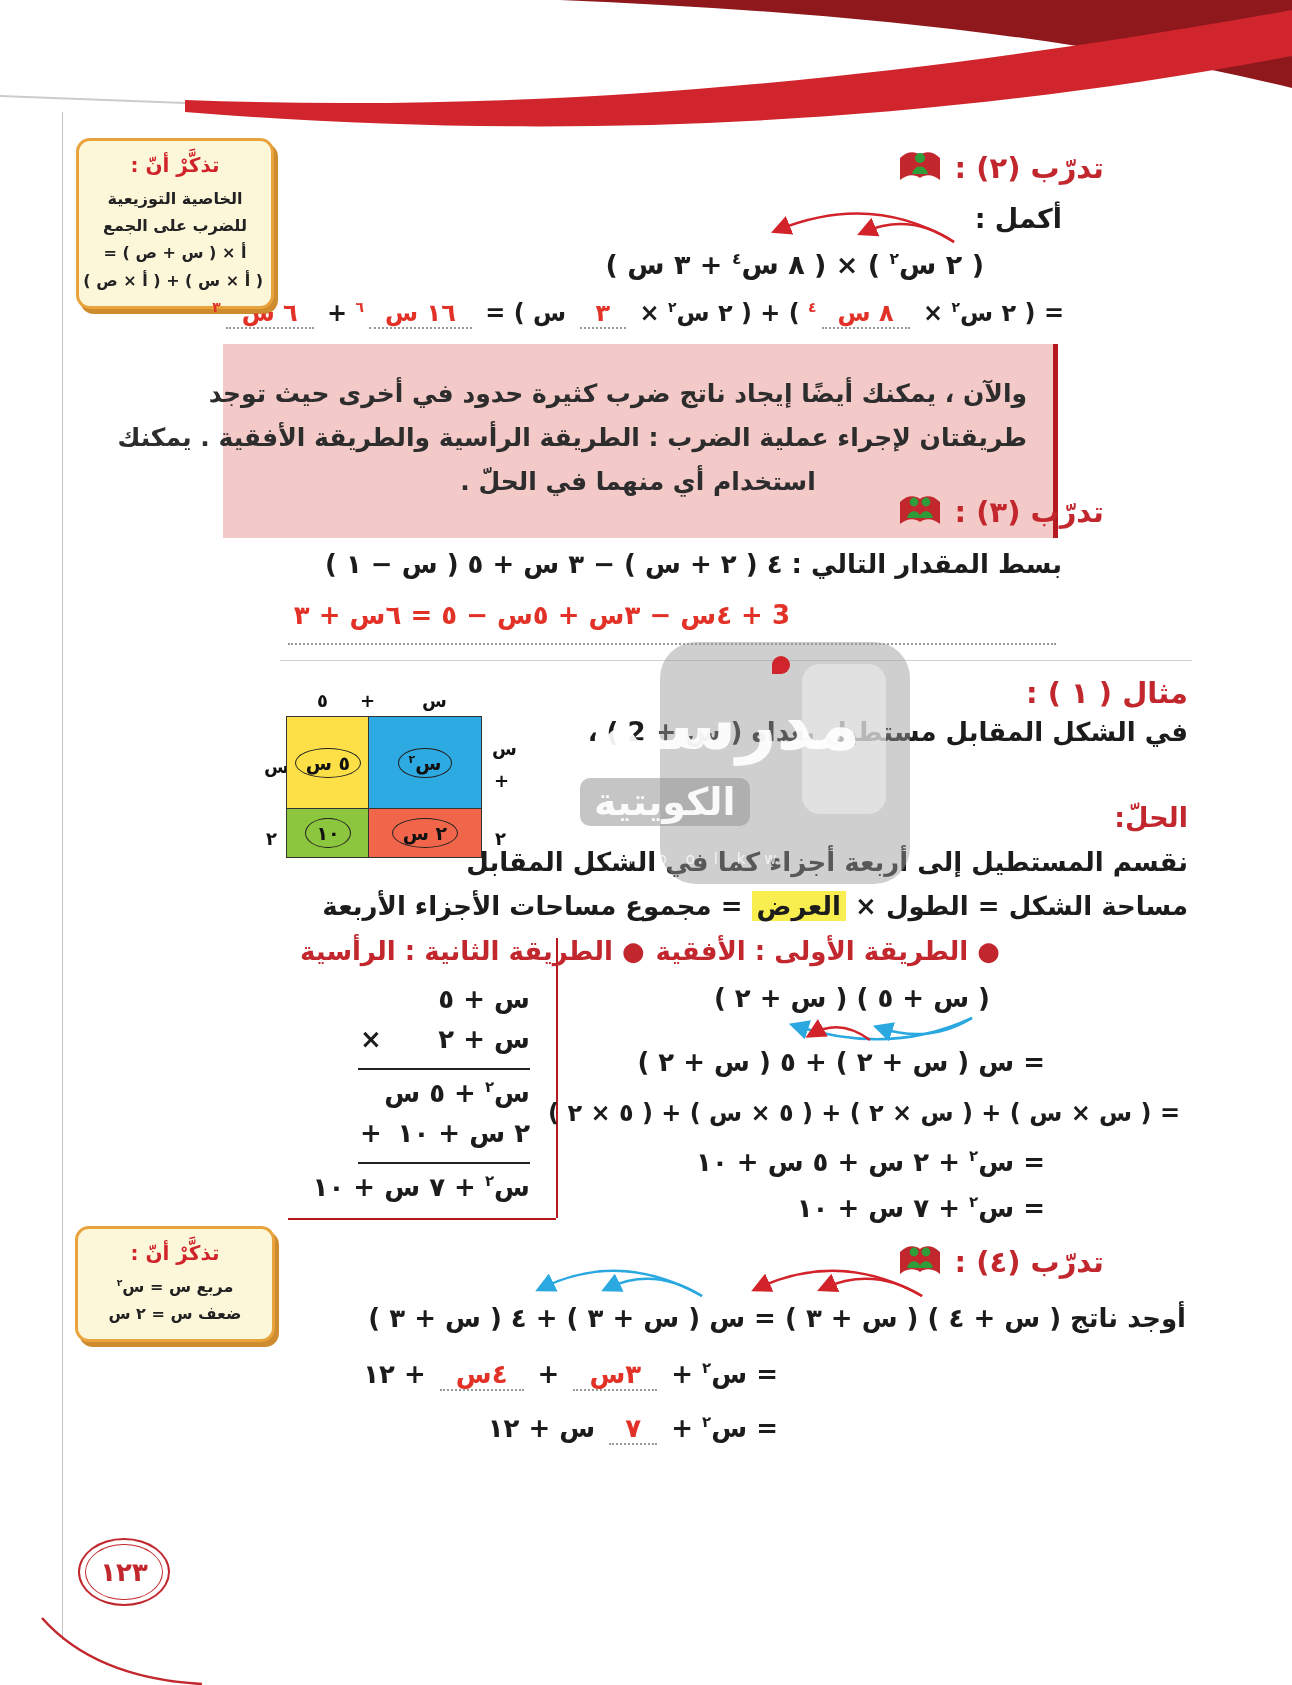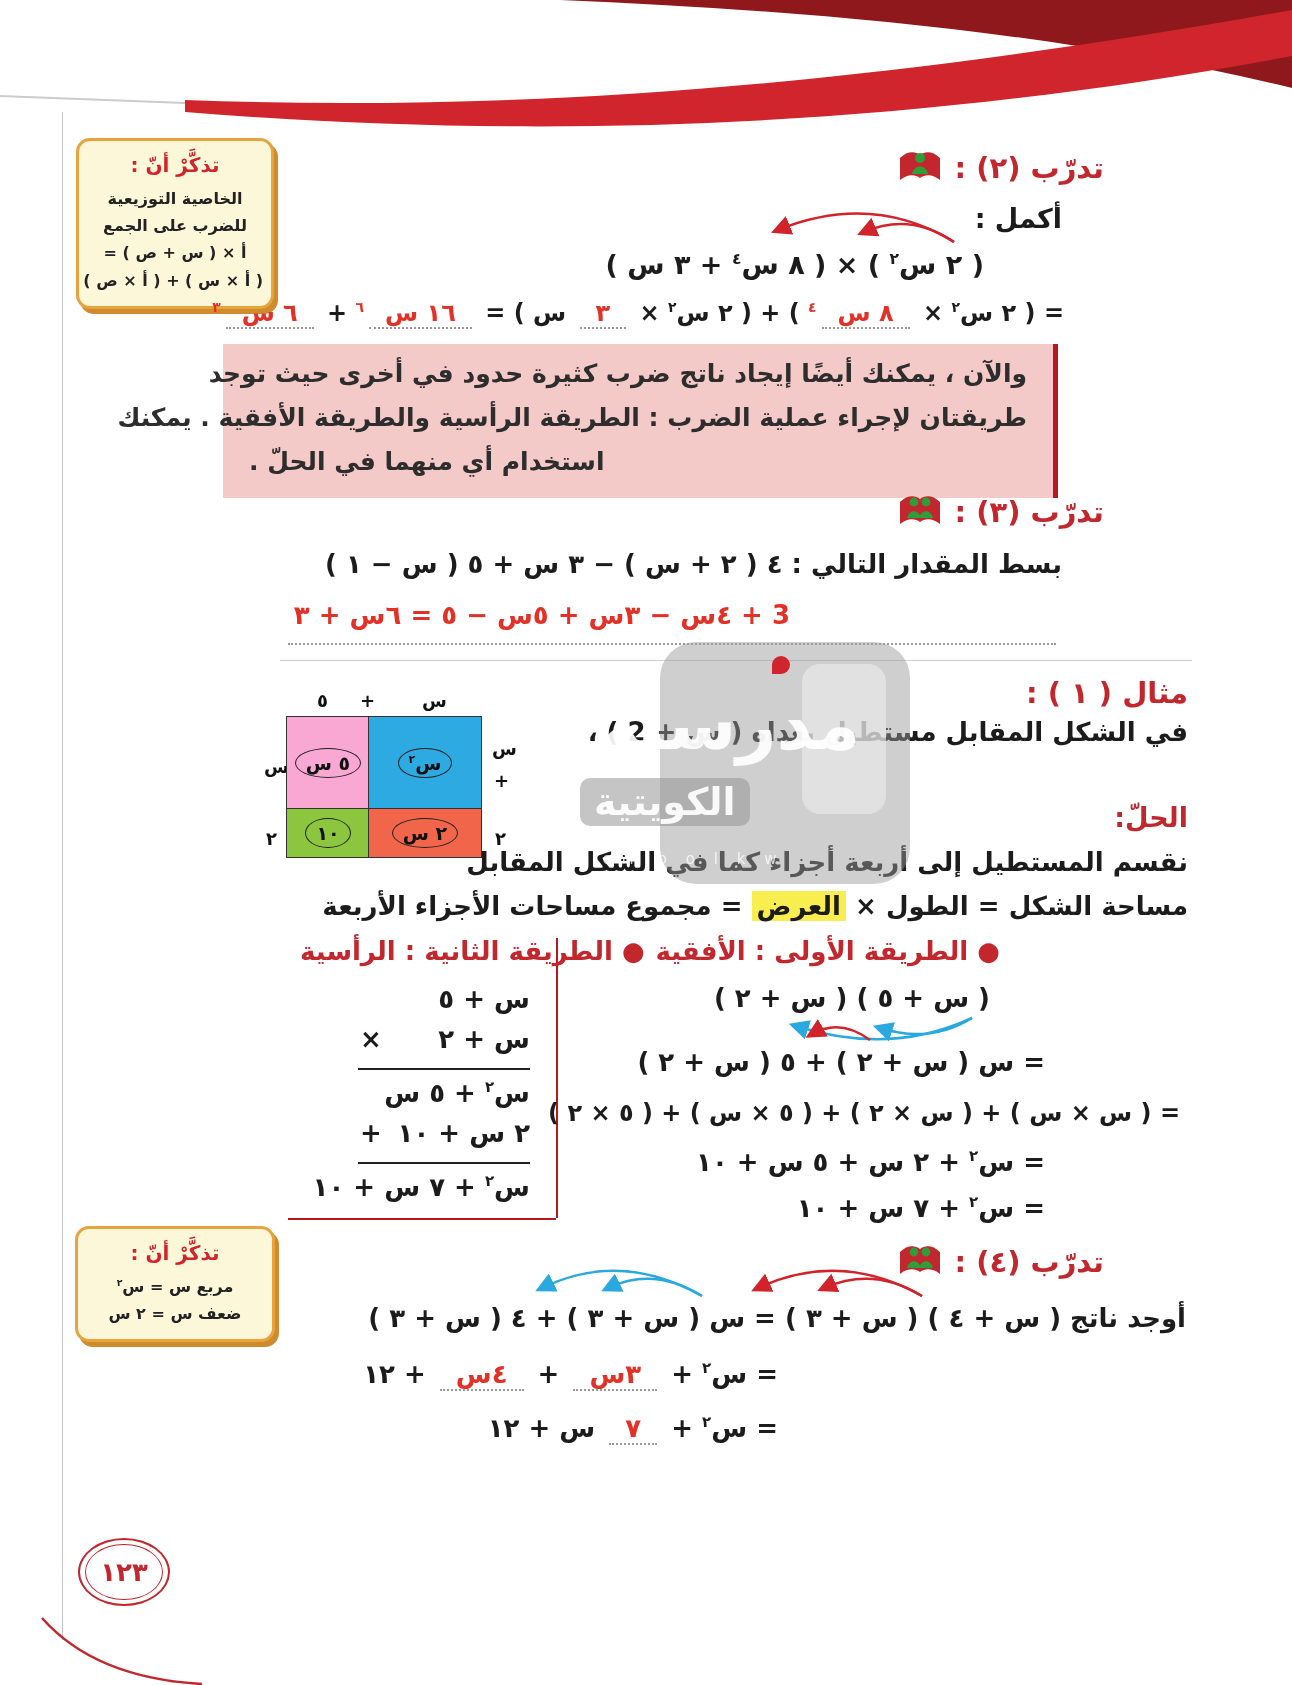--- a/index.html
+++ b/index.html
@@ -10,21 +10,21 @@
   .red-title{color:#c1272d;font-weight:bold;font-size:29px;white-space:nowrap;}
   .seg-sup{font-size:0.58em;vertical-align:super;}
   .seg-fill{color:#e23227;border-bottom:2px dotted #999;padding:0 16px;margin:0 5px;}
   .seg-fillsup{color:#e23227;font-size:0.58em;vertical-align:super;}
   .seg-hl{background:#f9ee4f;padding:0 5px;}
   .red-hand{color:#e23227;font-weight:bold;font-size:26px;white-space:nowrap;}
   .ex-title-row{display:flex;align-items:center;gap:12px;}
   .reminder{background:#fdf7da;border:3px solid #e8a33c;border-radius:14px;box-shadow:4px 5px 0 #cf8c2e;padding:12px 8px;text-align:center;}
   .reminder .r-title{color:#d0242b;font-weight:bold;font-size:20px;margin-bottom:8px;}
   .reminder .r-line{font-size:16px;font-weight:bold;color:#222;line-height:1.7;white-space:nowrap;}
-  .pink-box{background:#f4cac8;border-left:none;border-right:5px solid #b3191f;padding:8px 26px;text-align:left;}
+  .pink-box{background:#f4cac8;border-left:none;border-right:5px solid #b3191f;padding:28px 26px;text-align:center;}
   .pink-box .line{font-size:25px;font-weight:bold;color:#2d2d2d;line-height:1.75;white-space:nowrap;}
   .dotted-rule{border-bottom:2px dotted #9a9a9a;height:2px;}
   .gray-rule{border-top:1.5px solid #cfcfcf;height:1px;}
   .v-red-rule{background:#b3191f;width:2px;}
   .h-red-rule{background:#b3191f;height:2px;}
   .diagram{direction:ltr;}
   .diagram .cell{position:absolute;border:1.5px solid #333;display:flex;align-items:center;justify-content:center;}
   .circle-val{direction:rtl;unicode-bidi:isolate;border:1.5px solid #222;border-radius:50%;padding:3px 10px;font-weight:bold;font-size:19px;color:#111;white-space:nowrap;}
   .dlabel{position:absolute;font-weight:bold;font-size:18px;color:#111;direction:rtl;unicode-bidi:isolate;}
   .vblock{width:172px;}
@@ -118,21 +118,21 @@
 
   <div class="abs diagram" style="left:262px;top:690px;width:252px;height:192px;">
     <span class="dlabel" style="left:55px;top:0;">٥</span>
     <span class="dlabel" style="left:98px;top:0;">+</span>
     <span class="dlabel" style="left:160px;top:0;">س</span>
     <span class="dlabel" style="left:2px;top:66px;">س</span>
     <span class="dlabel" style="left:4px;top:138px;">٢</span>
     <span class="dlabel" style="left:230px;top:48px;">س</span>
     <span class="dlabel" style="left:232px;top:80px;">+</span>
     <span class="dlabel" style="left:233px;top:138px;">٢</span>
-    <div class="cell" style="left:24px;top:26px;width:82px;height:92px;background:#f9a8d4;">
+    <div class="cell" style="left:24px;top:26px;width:82px;height:92px;background:#fde047;">
       <span class="circle-val">٥ س</span>
     </div>
     <div class="cell" style="left:106px;top:26px;width:112px;height:92px;background:#2daae1;">
       <span class="circle-val">س<span class="seg-sup">٢</span></span>
     </div>
     <div class="cell" style="left:24px;top:118px;width:82px;height:48px;background:#8cc63e;">
       <span class="circle-val">١٠</span>
     </div>
     <div class="cell" style="left:106px;top:118px;width:112px;height:48px;background:#f1664b;">
       <span class="circle-val">٢ س</span>

